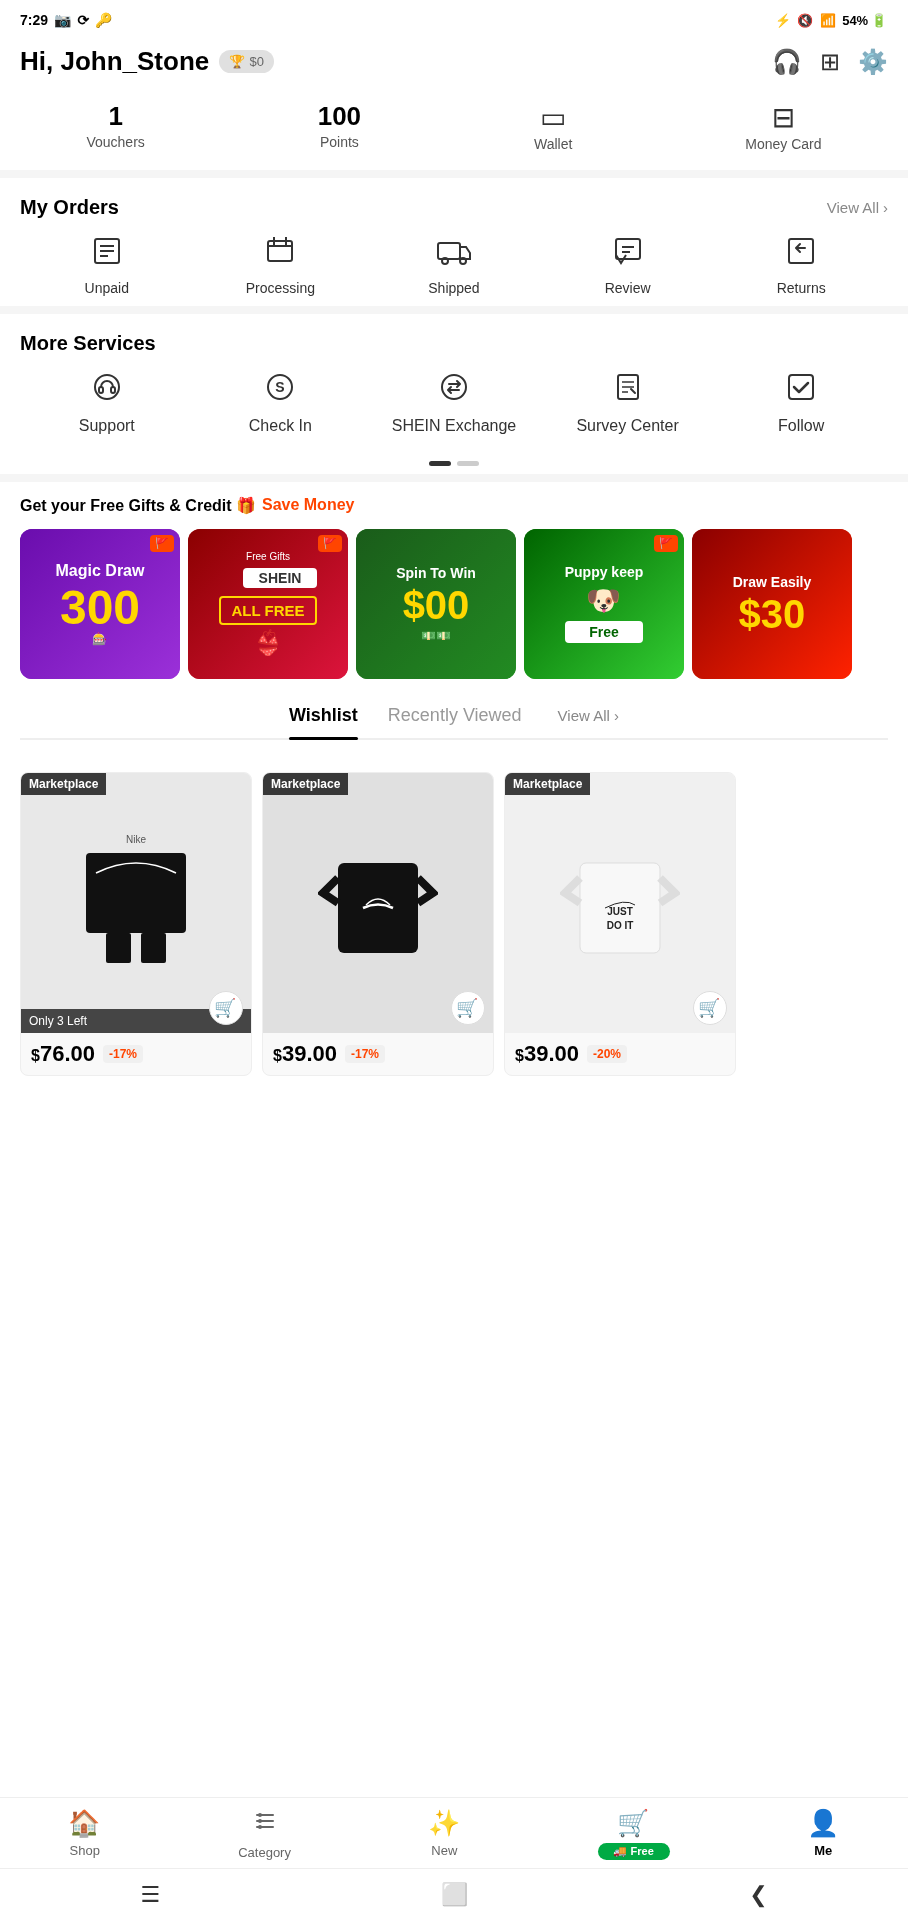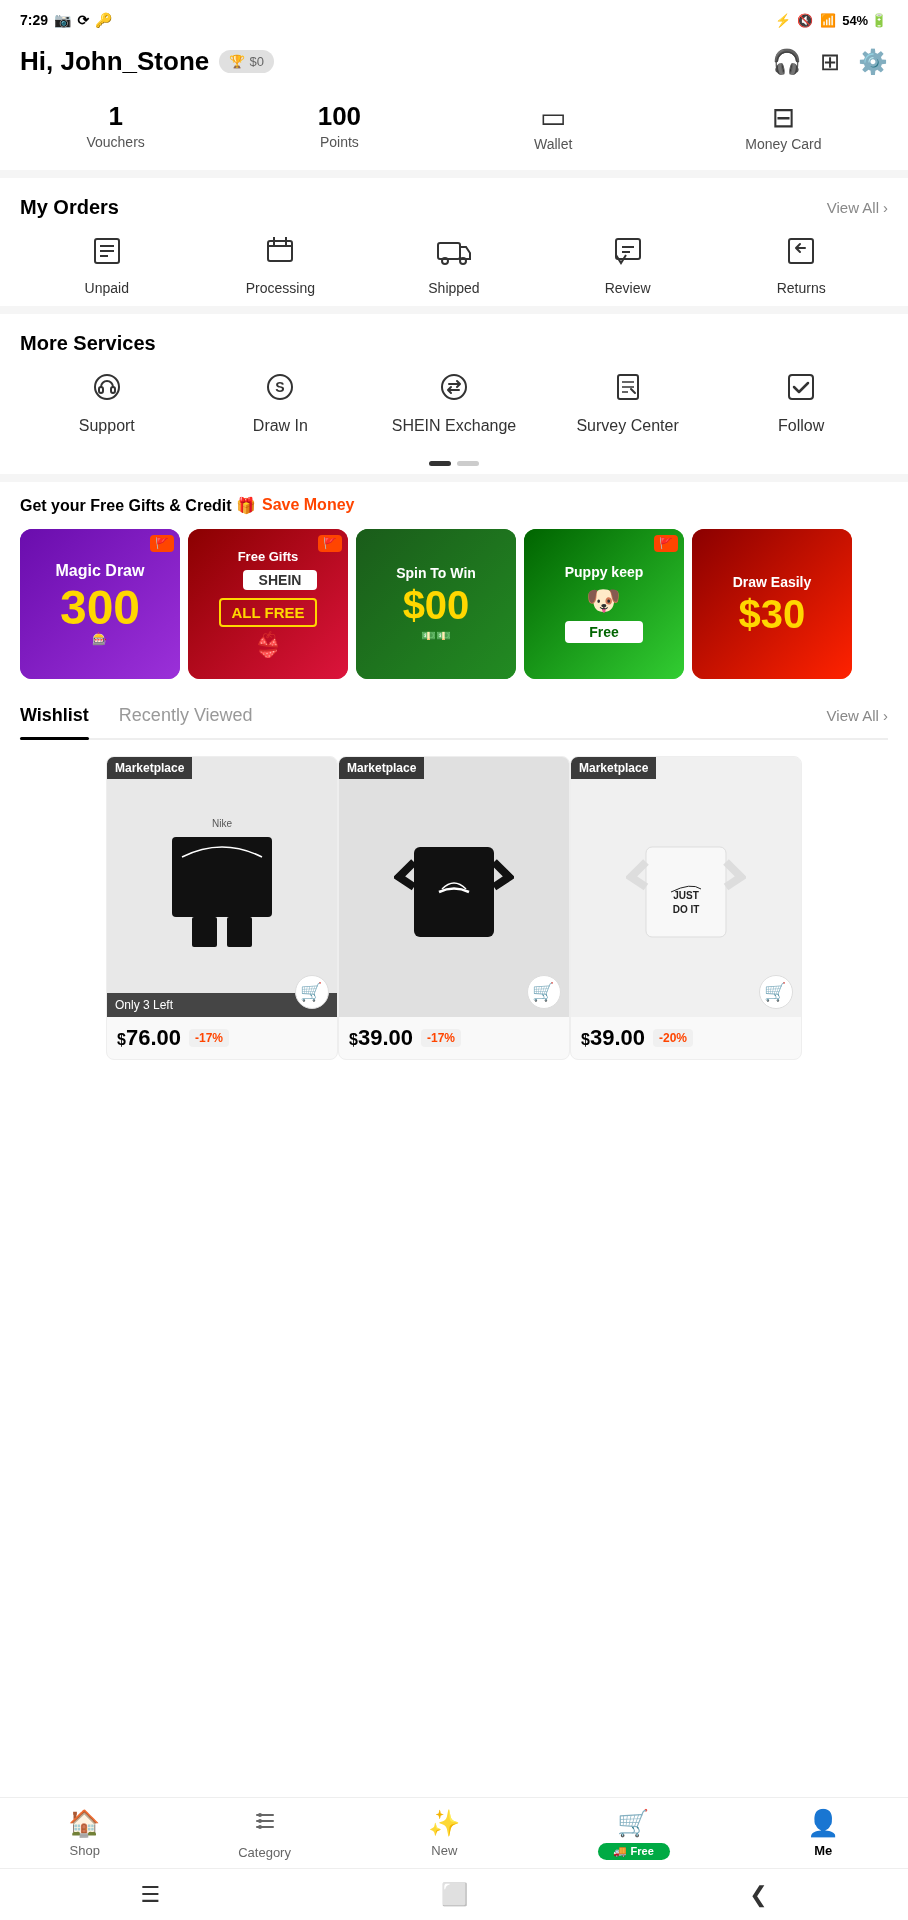--- a/index.html
+++ b/index.html
@@ -154,23 +154,23 @@
       font-size: 11px;
       padding: 2px 5px;
       border-radius: 4px;
     }
 
     
     .tabs-section { padding: 0 20px; }
     .tabs-header {
       display: flex;
       align-items: center;
-      justify-content: space-between;
+      justify-content: center;
       border-bottom: 2px solid #eee;
-      margin-bottom: 0;
+      margin-bottom: 16px;
       gap: 36px;
     }
     .tabs-left { display: flex; gap: 30px; }
     .tab {
       padding: 12px 0;
       font-size: 18px;
       color: #999;
       cursor: pointer;
       position: relative;
     }
@@ -185,24 +185,23 @@
       left: 0;
       right: 0;
       height: 3px;
       background: #000;
       border-radius: 2px;
     }
 
     
     .product-grid {
       display: flex;
-      gap: 0;
+      gap: 10px;
       padding: 16px 20px;
       overflow-x: auto;
-      justify-content: center;
     }
     .product-card {
       min-width: 230px;
       border: 1px solid #eee;
       border-radius: 8px;
       overflow: hidden;
       position: relative;
       background: #f9f9f9;
     }
     .product-image {
@@ -455,21 +454,21 @@
       </div>
       <div class="service-label">Support</div>
     </div>
     <div class="service-item">
       <div class="service-icon">
         <svg width="32" height="32" viewBox="0 0 32 32" fill="none">
             <circle cx="16" cy="16" r="12" stroke="#333" stroke-width="2"></circle>
             <text x="16" y="21" text-anchor="middle" font-size="14" font-weight="bold" fill="#333">S</text>
           </svg>
       </div>
-      <div class="service-label">Draw In</div>
+      <div class="service-label">Check In</div>
     </div>
     <div class="service-item">
       <div class="service-icon">
         <svg width="32" height="32" viewBox="0 0 32 32" fill="none">
             <circle cx="16" cy="16" r="12" stroke="#333" stroke-width="2"></circle>
             <path d="M11 13h10M11 19h10" stroke="#333" stroke-width="2" stroke-linecap="round"></path>
             <path d="M19 10l3 3-3 3M13 22l-3-3 3-3" stroke="#333" stroke-width="2" stroke-linecap="round" stroke-linejoin="round"></path>
           </svg>
       </div>
       <div class="service-label">SHEIN Exchange</div>
@@ -518,21 +517,21 @@
         <div style="font-size:48px;font-weight:900;color:#ffd700;line-height:1;">300</div>
         <div style="font-size:12px;color:#fff;">🎰</div>
       </div>
       <div class="promo-badge">🚩</div>
     </div>
   </div>
 
   <div class="promo-card promo-card-2">
     <div class="promo-card-inner" style="background:linear-gradient(135deg,#8b0000,#dc143c);">
       <div style="padding:10px;text-align:center;">
-        <div style="font-size:13px;font-weight:700;color:#fff;margin-bottom:6px;">Free Gifts</div>
+        <div style="font-size:10px;font-weight:400;color:#fff;margin-bottom:6px;">Free Gifts</div>
         <div style="font-size:14px;font-weight:700;color:#333;background:#fff;padding:2px 6px;border-radius:4px;margin-left:24px;">SHEIN</div>
         <div style="margin-top:8px;border:2px solid #ffd700;padding:4px 10px;border-radius:4px;color:#ffd700;font-size:15px;font-weight:800;">ALL FREE</div>
         <div style="font-size:24px;margin-top:4px;">👙</div>
       </div>
       <div class="promo-badge">🚩</div>
     </div>
   </div>
 
   <div class="promo-card promo-card-3">
     <div class="promo-card-inner" style="background:linear-gradient(135deg,#1a5c1a,#228b22);">

